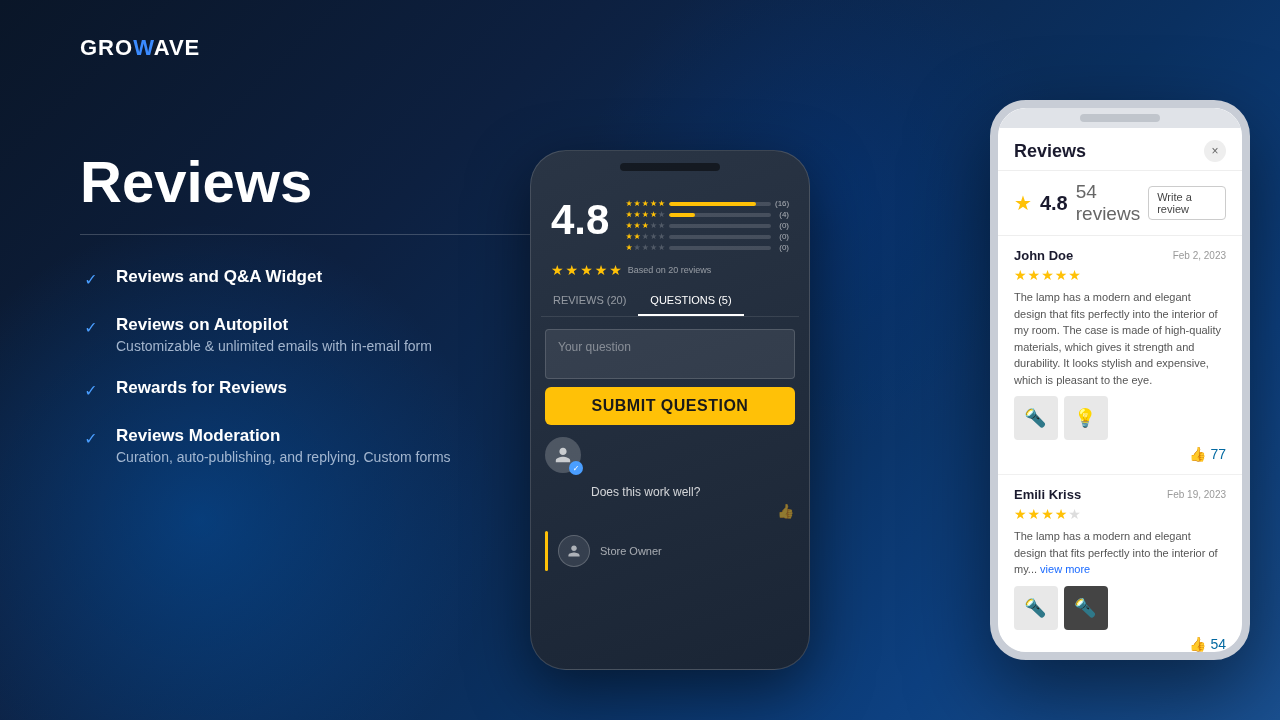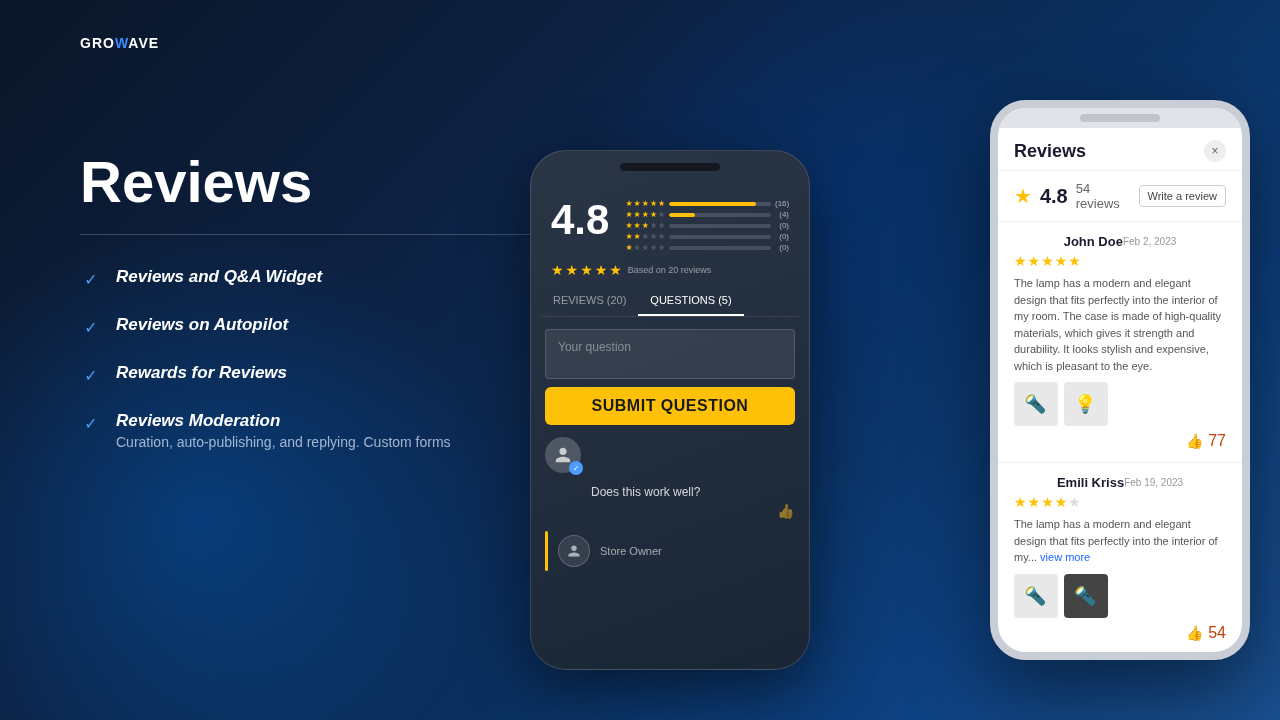--- a/index.html
+++ b/index.html
@@ -39,21 +39,21 @@
     
     .logo {
       position: absolute;
       top: 35px;
       left: 80px;
       display: flex;
       align-items: center;
     }
 
     .logo-text {
-      font-size: 14px;
+      font-size: 22px;
       font-weight: 800;
       color: white;
       letter-spacing: 1px;
       text-transform: uppercase;
     }
 
     .logo-wave {
       color: #3b8bff;
     }
 
@@ -102,21 +102,20 @@
       justify-content: center;
       color: #4a9eff;
       font-size: 16px;
     }
 
     .feature-text .title {
       font-size: 17px;
       font-weight: 700;
       color: white;
       margin-bottom: 3px;
-      font-style: italic;
     }
 
     .feature-text .desc {
       font-size: 14px;
       color: rgba(200, 215, 235, 0.8);
     }
 
     
     .phones-container {
       position: absolute;
@@ -456,21 +455,21 @@
       font-size: 20px;
     }
 
     .light-rating-num {
       font-size: 20px;
       font-weight: 700;
       color: #1a1a2e;
     }
 
     .light-reviews-count {
-      font-size: 13px;
+      font-size: 19px;
       color: #666;
       flex: 1;
     }
 
     .write-btn {
       border: 1px solid #ccc;
       border-radius: 4px;
       padding: 4px 8px;
       font-size: 11px;
       color: #444;
@@ -479,21 +478,21 @@
 
     
     .light-review-card {
       padding: 12px 16px;
       border-bottom: 1px solid #f0f0f0;
     }
 
     .light-review-header {
       display: flex;
       align-items: center;
-      justify-content: center;
+      justify-content: space-between;
       margin-bottom: 4px;
     }
 
     .light-reviewer-name {
       font-size: 13px;
       font-weight: 600;
       color: #1a1a2e;
     }
 
     .light-review-date {
@@ -541,22 +540,22 @@
       align-items: center;
       gap: 4px;
     }
 
     .light-like-icon {
       color: #888;
       font-size: 14px;
     }
 
     .light-like-count {
-      font-size: 16px;
-      color: #c2410c;
+      font-size: 14px;
+      color: #0369a1;
     }
 
     .view-more {
       color: #1a6aff;
       font-size: 11px;
       text-decoration: none;
     }
   </style>
 </head>
 <body>
@@ -577,20 +576,21 @@
       <div class="check-icon">✓</div>
       <div class="feature-text">
         <div class="title">Reviews and Q&amp;A Widget</div>
       </div>
     </div>
 
     <div class="feature-item">
       <div class="check-icon">✓</div>
       <div class="feature-text">
         <div class="title">Reviews on Autopilot</div>
+        <div class="desc">Customizable &amp; unlimited emails with in-email form</div>
       </div>
     </div>
 
     <div class="feature-item">
       <div class="check-icon">✓</div>
       <div class="feature-text">
         <div class="title">Rewards for Reviews</div>
       </div>
     </div>
 

